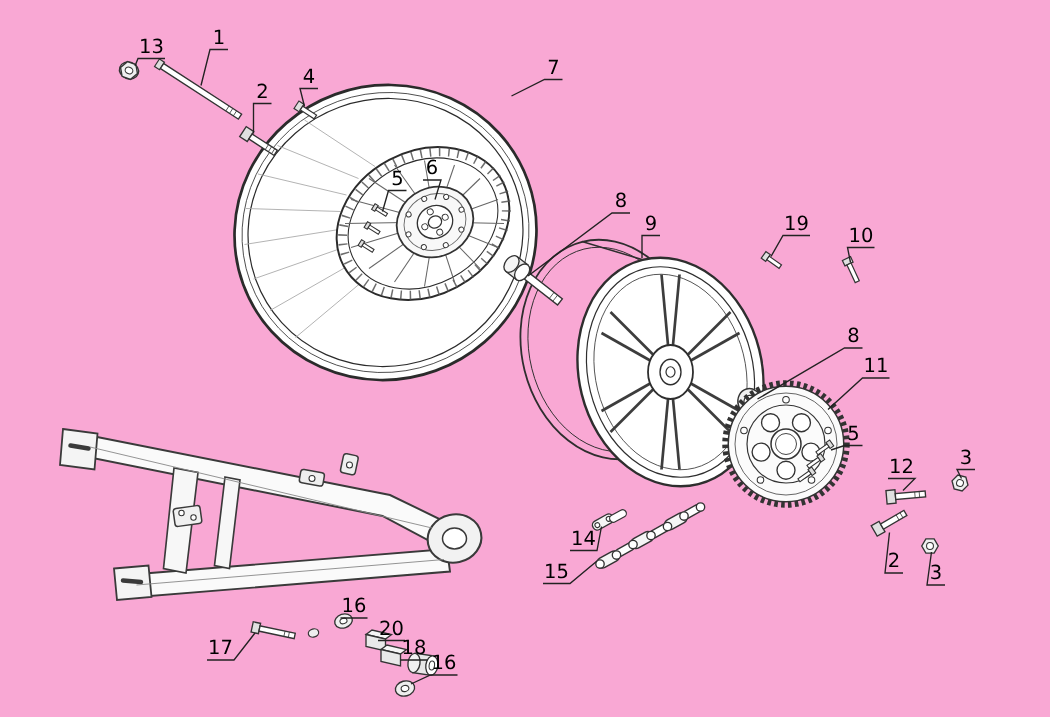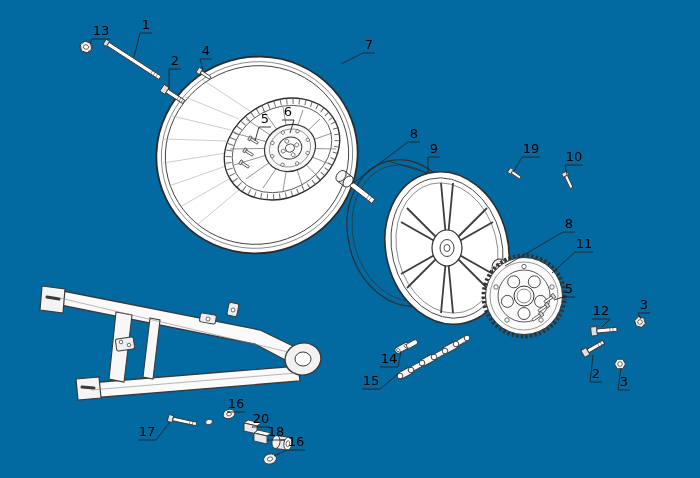--- a/index.html
+++ b/index.html
@@ -1,16 +1,16 @@
 <!DOCTYPE html>
 <html><head>
 <meta charset="utf-8">
 <style>
   html,body{margin:0;padding:0;background:#ffffff;}
-  .stage{position:relative;width:700px;height:478px;background:#0369a1;overflow:hidden;
+  .stage{position:relative;width:700px;height:478px;background:#f9a8d4;overflow:hidden;
          font-family:"DejaVu Sans","Liberation Sans",sans-serif;}
   svg{display:block;}
   .leader{fill:none;stroke:#222222;stroke-width:0.9;}
   .callout-label{font:13px "DejaVu Sans","Liberation Sans",sans-serif;fill:#000000;text-anchor:middle;}
 </style>
 </head>
 <body>
 
 <div class="stage">
 <svg id="diagram-svg" width="700" height="478" viewBox="0 0 700 478" xmlns="http://www.w3.org/2000/svg">

